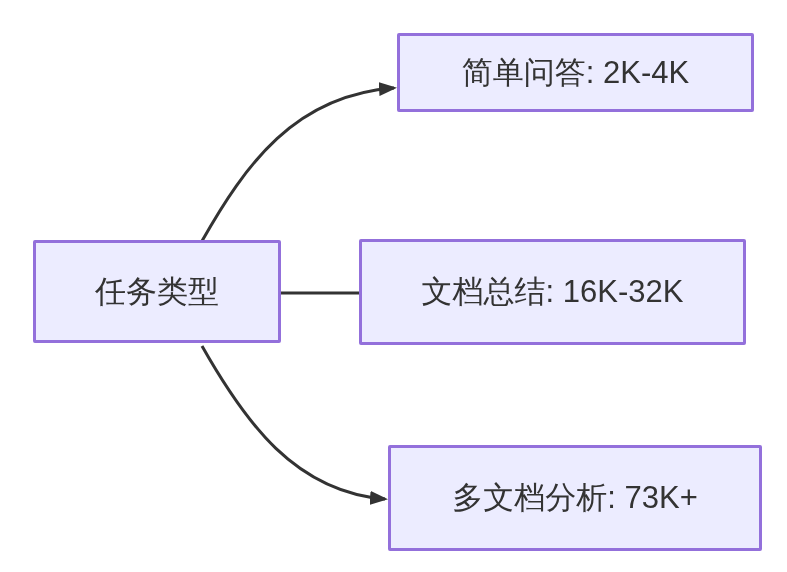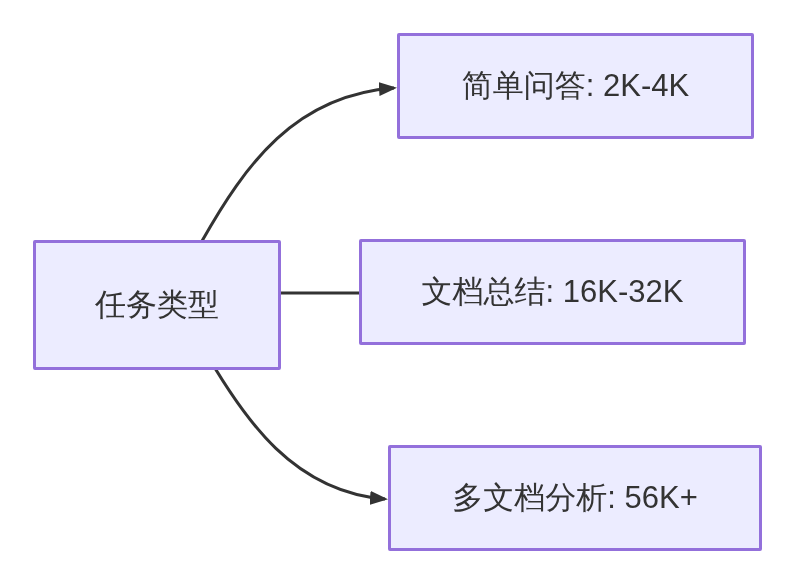--- a/index.html
+++ b/index.html
@@ -42,22 +42,22 @@
     align-items: center;
     justify-content: center;
   }
   .node-label {
     color: var(--text-color);
     font-size: 31px;
     line-height: 1.2;
     white-space: nowrap;
     text-align: center;
   }
-  .node-root { left: 33px;  top: 240px; width: 248px; height: 130px; font-family: Liberation Serif, serif; }
-  .node-b0   { left: 397px; top: 33px;  width: 357px; height: 106px; }
+  .node-root { left: 33px;  top: 240px; width: 248px; height: 103px; font-family: Liberation Serif, serif; }
+  .node-b0   { left: 397px; top: 33px;  width: 357px; height: 79px; }
   .node-b1   { left: 359px; top: 239px; width: 387px; height: 106px; }
   .node-b2   { left: 388px; top: 445px; width: 374px; height: 106px; }
 </style>
 </head>
 <body>
 
 <div class="canvas">
 
   <svg class="edges" width="787" height="572" viewBox="0 0 787 572" xmlns="http://www.w3.org/2000/svg">
     <defs>
@@ -76,16 +76,16 @@
 
   <div class="node node-b0">
     <span class="node-label">简单问答: 2K-4K</span>
   </div>
 
   <div class="node node-b1">
     <span class="node-label">文档总结: 16K-32K</span>
   </div>
 
   <div class="node node-b2">
-    <span class="node-label">多文档分析: 56K+</span>
+    <span class="node-label">多文档分析: 73K+</span>
   </div>
 
 </div>
 
 </body></html>

